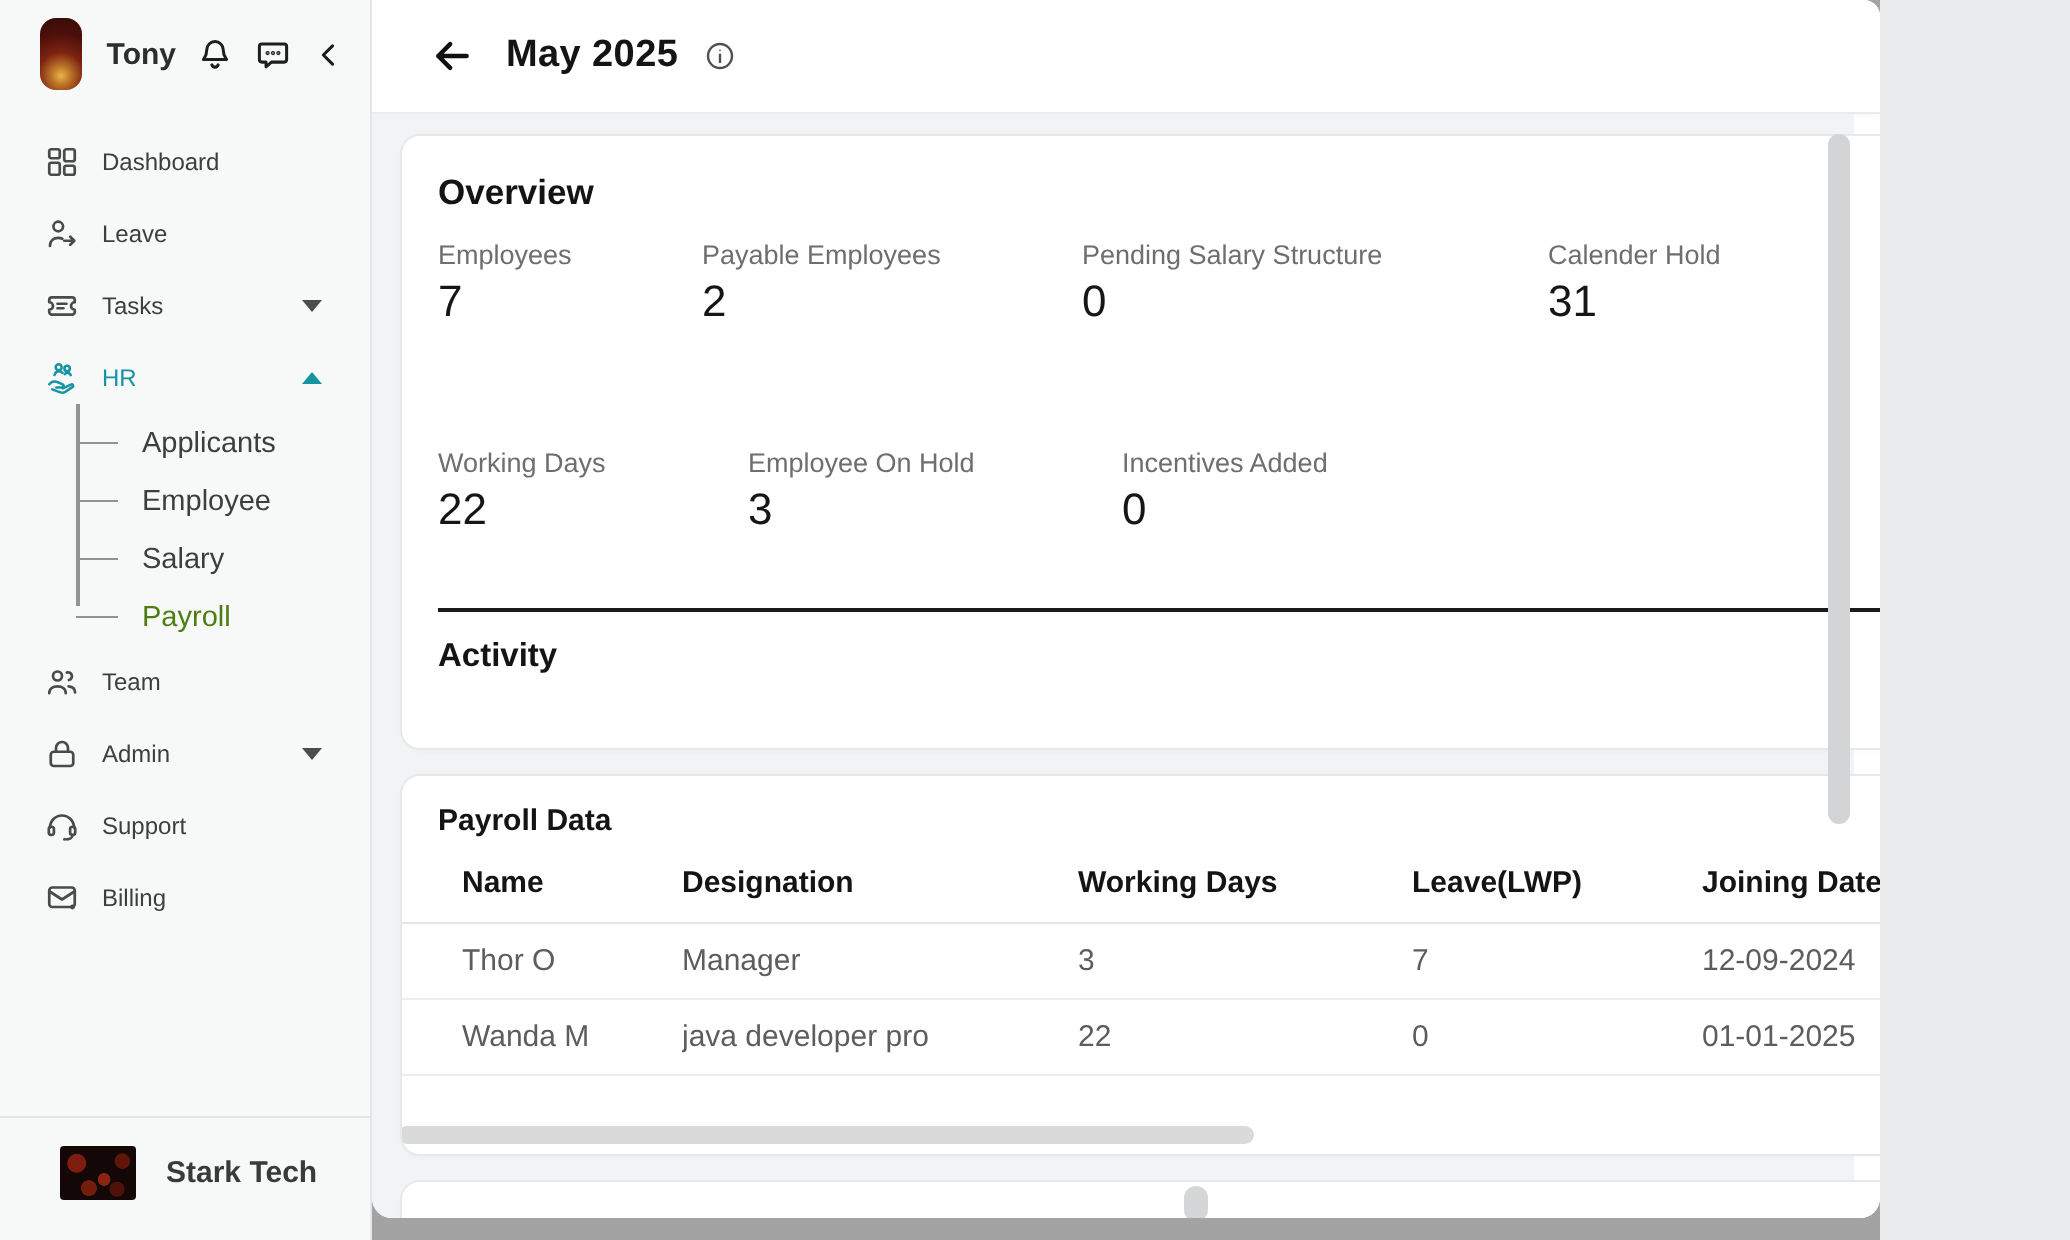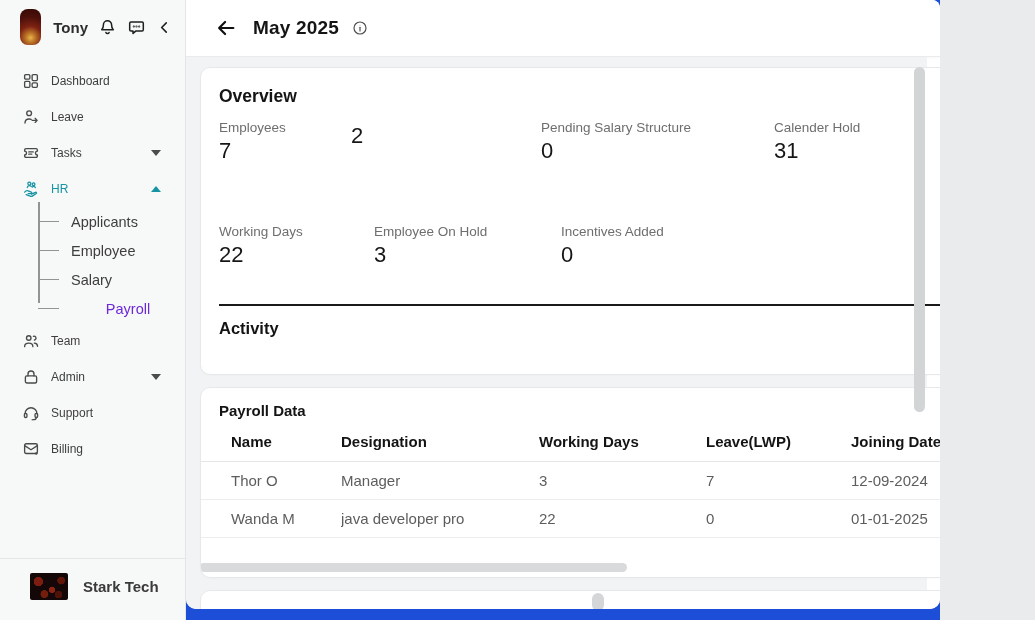--- a/index.html
+++ b/index.html
@@ -36,36 +36,36 @@
     border-left:5.5px solid transparent; border-right:5.5px solid transparent;
     border-top:6px solid #4c4c4c; }
   .caret.up { border-top:none; border-bottom:6px solid #1794a3; }
 
   .subtree { margin-left:38px; position:relative; }
   .subtree::before { content:""; position:absolute; left:0; top:-5px; height:calc(100% - 15px);
     width:1.5px; background:#939393; }
   .sub-item { position:relative; height:29px; display:flex; align-items:center;
     padding-left:33px; font-size:14.5px; color:#3e3e3e; cursor:pointer; }
   .sub-item::before { content:""; position:absolute; left:0; top:13.5px; width:21px; height:1.5px; background:#939393; }
-  .sub-item.active { color:#6d28d9;justify-content:center; }
+  .sub-item.active { color:#4d7c0f; }
 
   .side-footer { margin-top:auto; border-top:1px solid #e3e5e6;
     padding:14px 14px 20px 30px; display:flex; align-items:center; }
   .org-logo { width:38px; height:27px; border-radius:2px;
     background:
       radial-gradient(circle at 22% 32%, #7d1c10 0 13%, transparent 14%),
       radial-gradient(circle at 58% 62%, #8d2413 0 11%, transparent 12%),
       radial-gradient(circle at 82% 28%, #611509 0 10%, transparent 11%),
       radial-gradient(circle at 38% 78%, #731d0d 0 12%, transparent 13%),
       radial-gradient(circle at 75% 80%, #4f1108 0 10%, transparent 11%),
       #140707; }
   .org-name { font-weight:700; font-size:15px; color:#3a3a3a; margin-left:15px; }
 
   
-  .main { flex:1; position:relative; background:#1d4ed8; }
+  .main { flex:1; position:relative; background:#a3a3a3; }
   .surface { position:absolute; top:0; left:0; right:0; bottom:11px;
     background:#fff; border-radius:0 8px 10px 10px; overflow:hidden; }
   .page-header { height:57px; display:flex; align-items:center; padding-left:29px;
     background:#fff; border-bottom:1px solid #ebebec; box-shadow:0 1px 2px rgba(0,0,0,0.03); }
   .back-btn { display:flex; color:#101010; cursor:pointer; }
   .page-title { font-size:19px; font-weight:700; color:#141414; margin:0 13px 0 16px; letter-spacing:0.2px; }
   .info-btn { display:flex; color:#4f4f4f; cursor:pointer; }
 
   .content { position:absolute; top:57px; left:0; right:13px; bottom:0;
     background:#f2f3f4; padding:10px 0 0 14px; }
@@ -283,20 +283,21 @@
 
         <section class="card overview-card">
           <h2 class="overview-title">Overview</h2>
 
           <div class="stats-row">
             <div class="stat s0">
               <div class="stat-label">Employees</div>
               <div class="stat-value">7</div>
             </div>
             <div class="stat s1">
+              <div class="stat-label">Payable Employees</div>
               <div class="stat-value">2</div>
             </div>
             <div class="stat s2">
               <div class="stat-label">Pending Salary Structure</div>
               <div class="stat-value">0</div>
             </div>
             <div class="stat s3">
               <div class="stat-label">Calender Hold</div>
               <div class="stat-value">31</div>
             </div>

